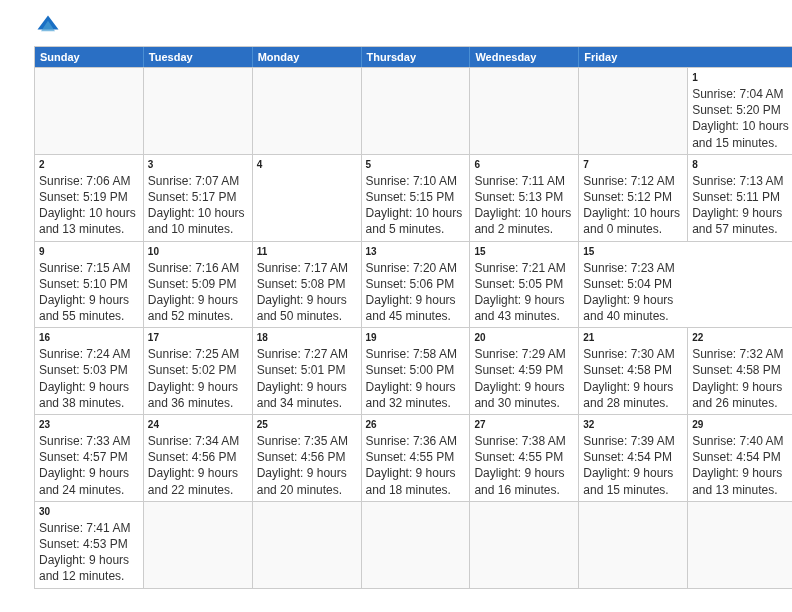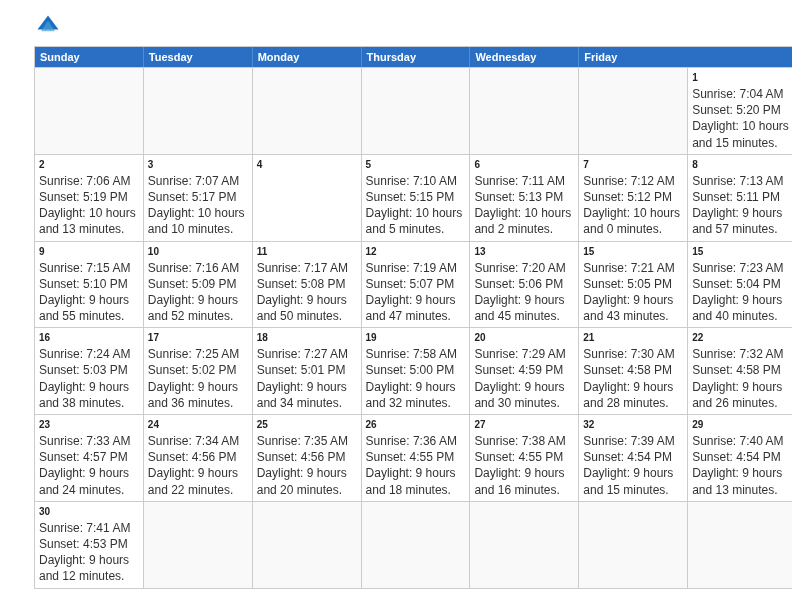--- a/index.html
+++ b/index.html
@@ -208,26 +208,20 @@
 Sunset: 5:09 PM
 Daylight: 9 hours and 52 minutes.</div>
           </div>
           <div class="cal-cell">
             <span class="day-num">11</span>
             <div class="cell-info">Sunrise: 7:17 AM
 Sunset: 5:08 PM
 Daylight: 9 hours and 50 minutes.</div>
           </div>
           <div class="cal-cell">
-            <span class="day-num">12</span>
-            <div class="cell-info">Sunrise: 7:19 AM
-Sunset: 5:07 PM
-Daylight: 9 hours and 47 minutes.</div>
-          </div>
-          <div class="cal-cell">
             <span class="day-num">13</span>
             <div class="cell-info">Sunrise: 7:20 AM
 Sunset: 5:06 PM
 Daylight: 9 hours and 45 minutes.</div>
           </div>
           <div class="cal-cell">
             <span class="day-num">15</span>
             <div class="cell-info">Sunrise: 7:21 AM
 Sunset: 5:05 PM
 Daylight: 9 hours and 43 minutes.</div>

